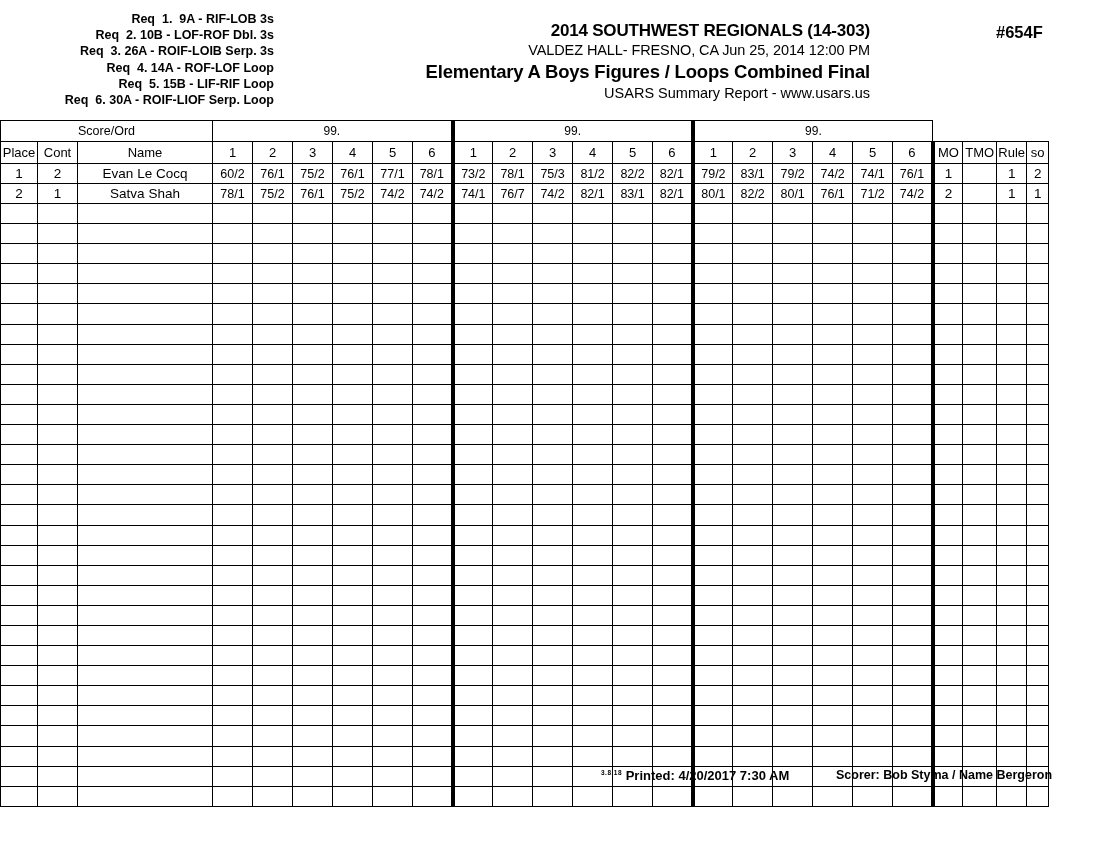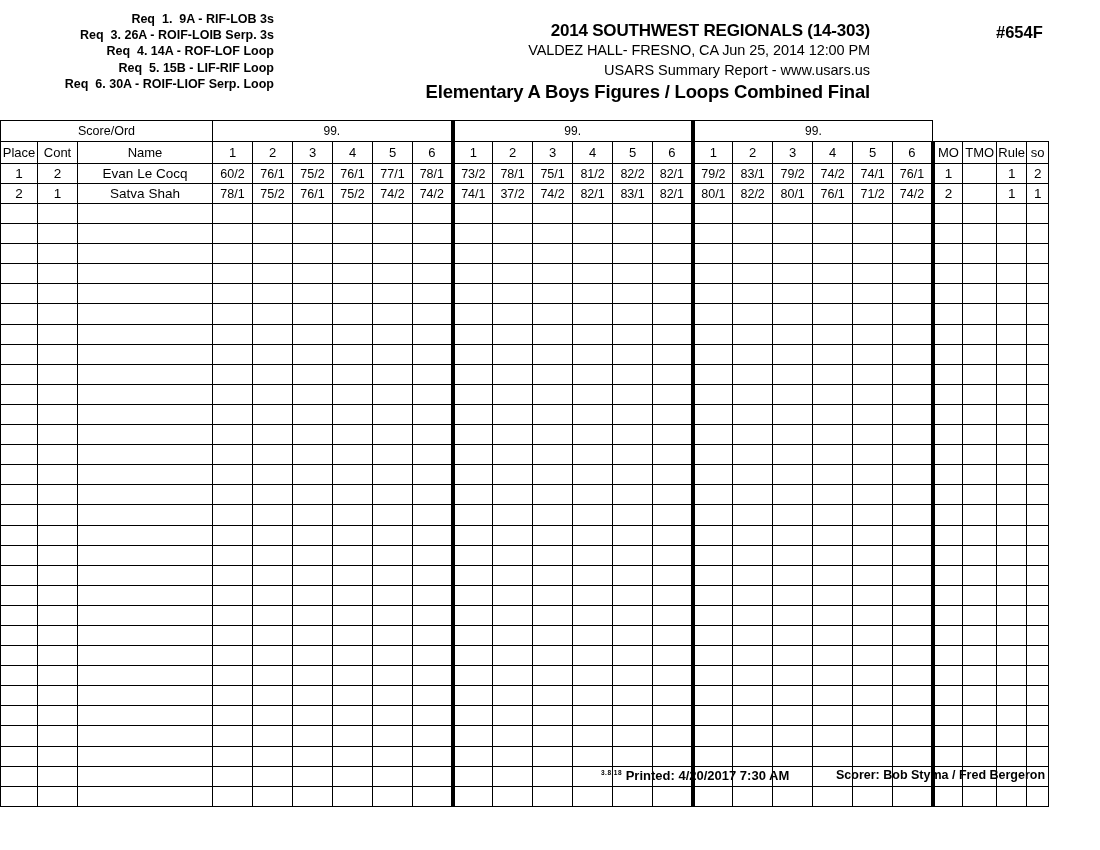--- a/index.html
+++ b/index.html
@@ -184,31 +184,32 @@
     font-size: 12.5px;
     font-weight: bold;
     white-space: nowrap;
   }
 </style>
 </head>
 <body>
 
 <div id="req-list">
   <div class="req-line">Req  1.  9A - RIF-LOB 3s</div>
+  <div class="req-line">Req  2. 10B - LOF-ROF Dbl. 3s</div>
   <div class="req-line">Req  3. 26A - ROIF-LOIB Serp. 3s</div>
   <div class="req-line">Req  4. 14A - ROF-LOF Loop</div>
   <div class="req-line">Req  5. 15B - LIF-RIF Loop</div>
   <div class="req-line">Req  6. 30A - ROIF-LIOF Serp. Loop</div>
 </div>
 
 <div id="header-block">
   <div id="event-title">2014 SOUTHWEST REGIONALS (14-303)</div>
   <div id="venue-line">VALDEZ HALL- FRESNO, CA  Jun 25, 2014  12:00 PM</div>
+  <div id="division-title">Elementary A Boys Figures / Loops Combined Final</div>
   <div id="report-line">USARS Summary Report - www.usars.us</div>
-  <div id="division-title">Elementary A Boys Figures / Loops Combined Final</div>
 </div>
 
 <div id="event-number">#654F</div>
 
 <table id="score-table">
   <colgroup>
     <col style="width:37px">
     <col style="width:40px">
     <col style="width:135px">
     <col style="width:40px">
@@ -283,21 +284,21 @@
         <td class="cell-cont">2</td>
         <td class="cell-name">Evan Le Cocq</td>
         <td class="cell-score">60/2</td>
         <td class="cell-score">76/1</td>
         <td class="cell-score">75/2</td>
         <td class="cell-score">76/1</td>
         <td class="cell-score">77/1</td>
         <td class="cell-score">78/1</td>
         <td class="cell-score thickleft">73/2</td>
         <td class="cell-score">78/1</td>
-        <td class="cell-score">75/1</td>
+        <td class="cell-score">75/3</td>
         <td class="cell-score">81/2</td>
         <td class="cell-score">82/2</td>
         <td class="cell-score">82/1</td>
         <td class="cell-score thickleft">79/2</td>
         <td class="cell-score">83/1</td>
         <td class="cell-score">79/2</td>
         <td class="cell-score">74/2</td>
         <td class="cell-score">74/1</td>
         <td class="cell-score">76/1</td>
         <td class="cell-tally thickleft">1</td>
@@ -309,21 +310,21 @@
         <td class="cell-place">2</td>
         <td class="cell-cont">1</td>
         <td class="cell-name">Satva Shah</td>
         <td class="cell-score">78/1</td>
         <td class="cell-score">75/2</td>
         <td class="cell-score">76/1</td>
         <td class="cell-score">75/2</td>
         <td class="cell-score">74/2</td>
         <td class="cell-score">74/2</td>
         <td class="cell-score thickleft">74/1</td>
-        <td class="cell-score">37/2</td>
+        <td class="cell-score">76/7</td>
         <td class="cell-score">74/2</td>
         <td class="cell-score">82/1</td>
         <td class="cell-score">83/1</td>
         <td class="cell-score">82/1</td>
         <td class="cell-score thickleft">80/1</td>
         <td class="cell-score">82/2</td>
         <td class="cell-score">80/1</td>
         <td class="cell-score">76/1</td>
         <td class="cell-score">71/2</td>
         <td class="cell-score">74/2</td>
@@ -1139,13 +1140,13 @@
         <td></td>
         <td class="thickleft"></td>
         <td></td>
         <td></td>
         <td></td>
       </tr>
     </tbody>
 </table>
 
 <div id="footer-printed"><span id="footer-version">3.8.18</span> <span>Printed:  4/20/2017  7:30 AM</span></div>
-<div id="footer-scorer">Scorer:  Bob Styma / Fred Bergeron</div>
+<div id="footer-scorer">Scorer:  Bob Styma / Name Bergeron</div>
 
 </body></html>

